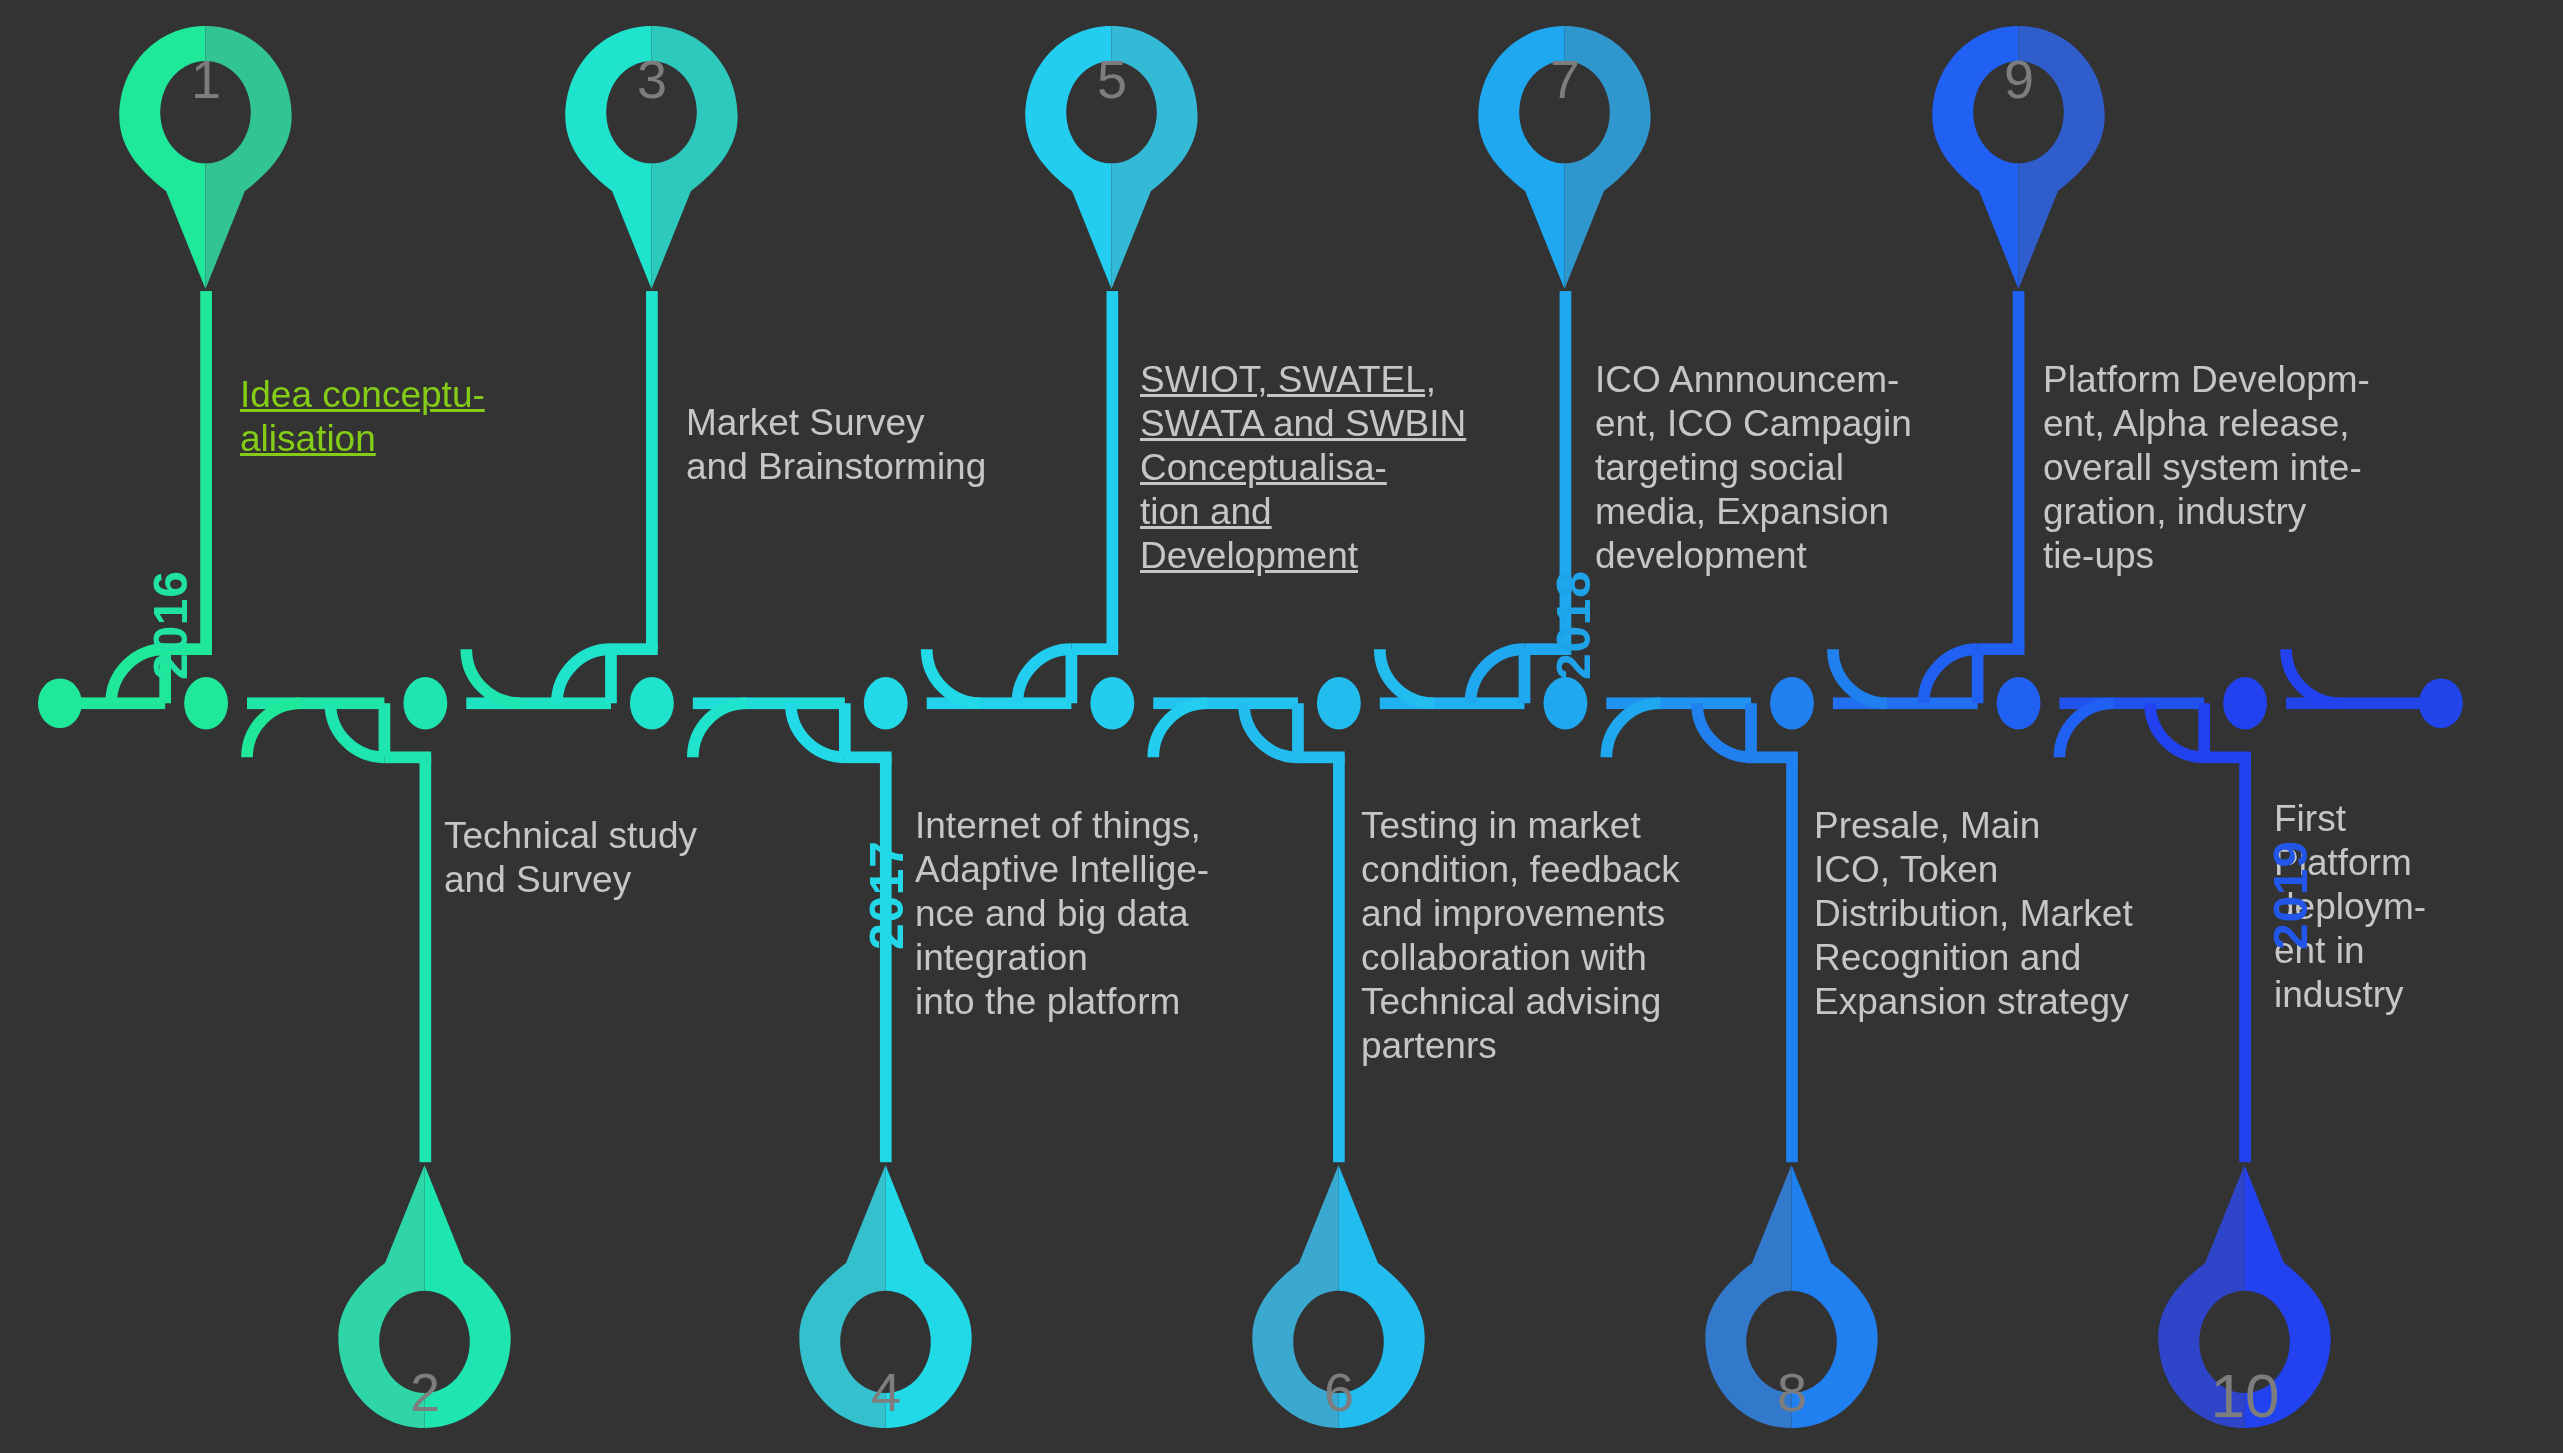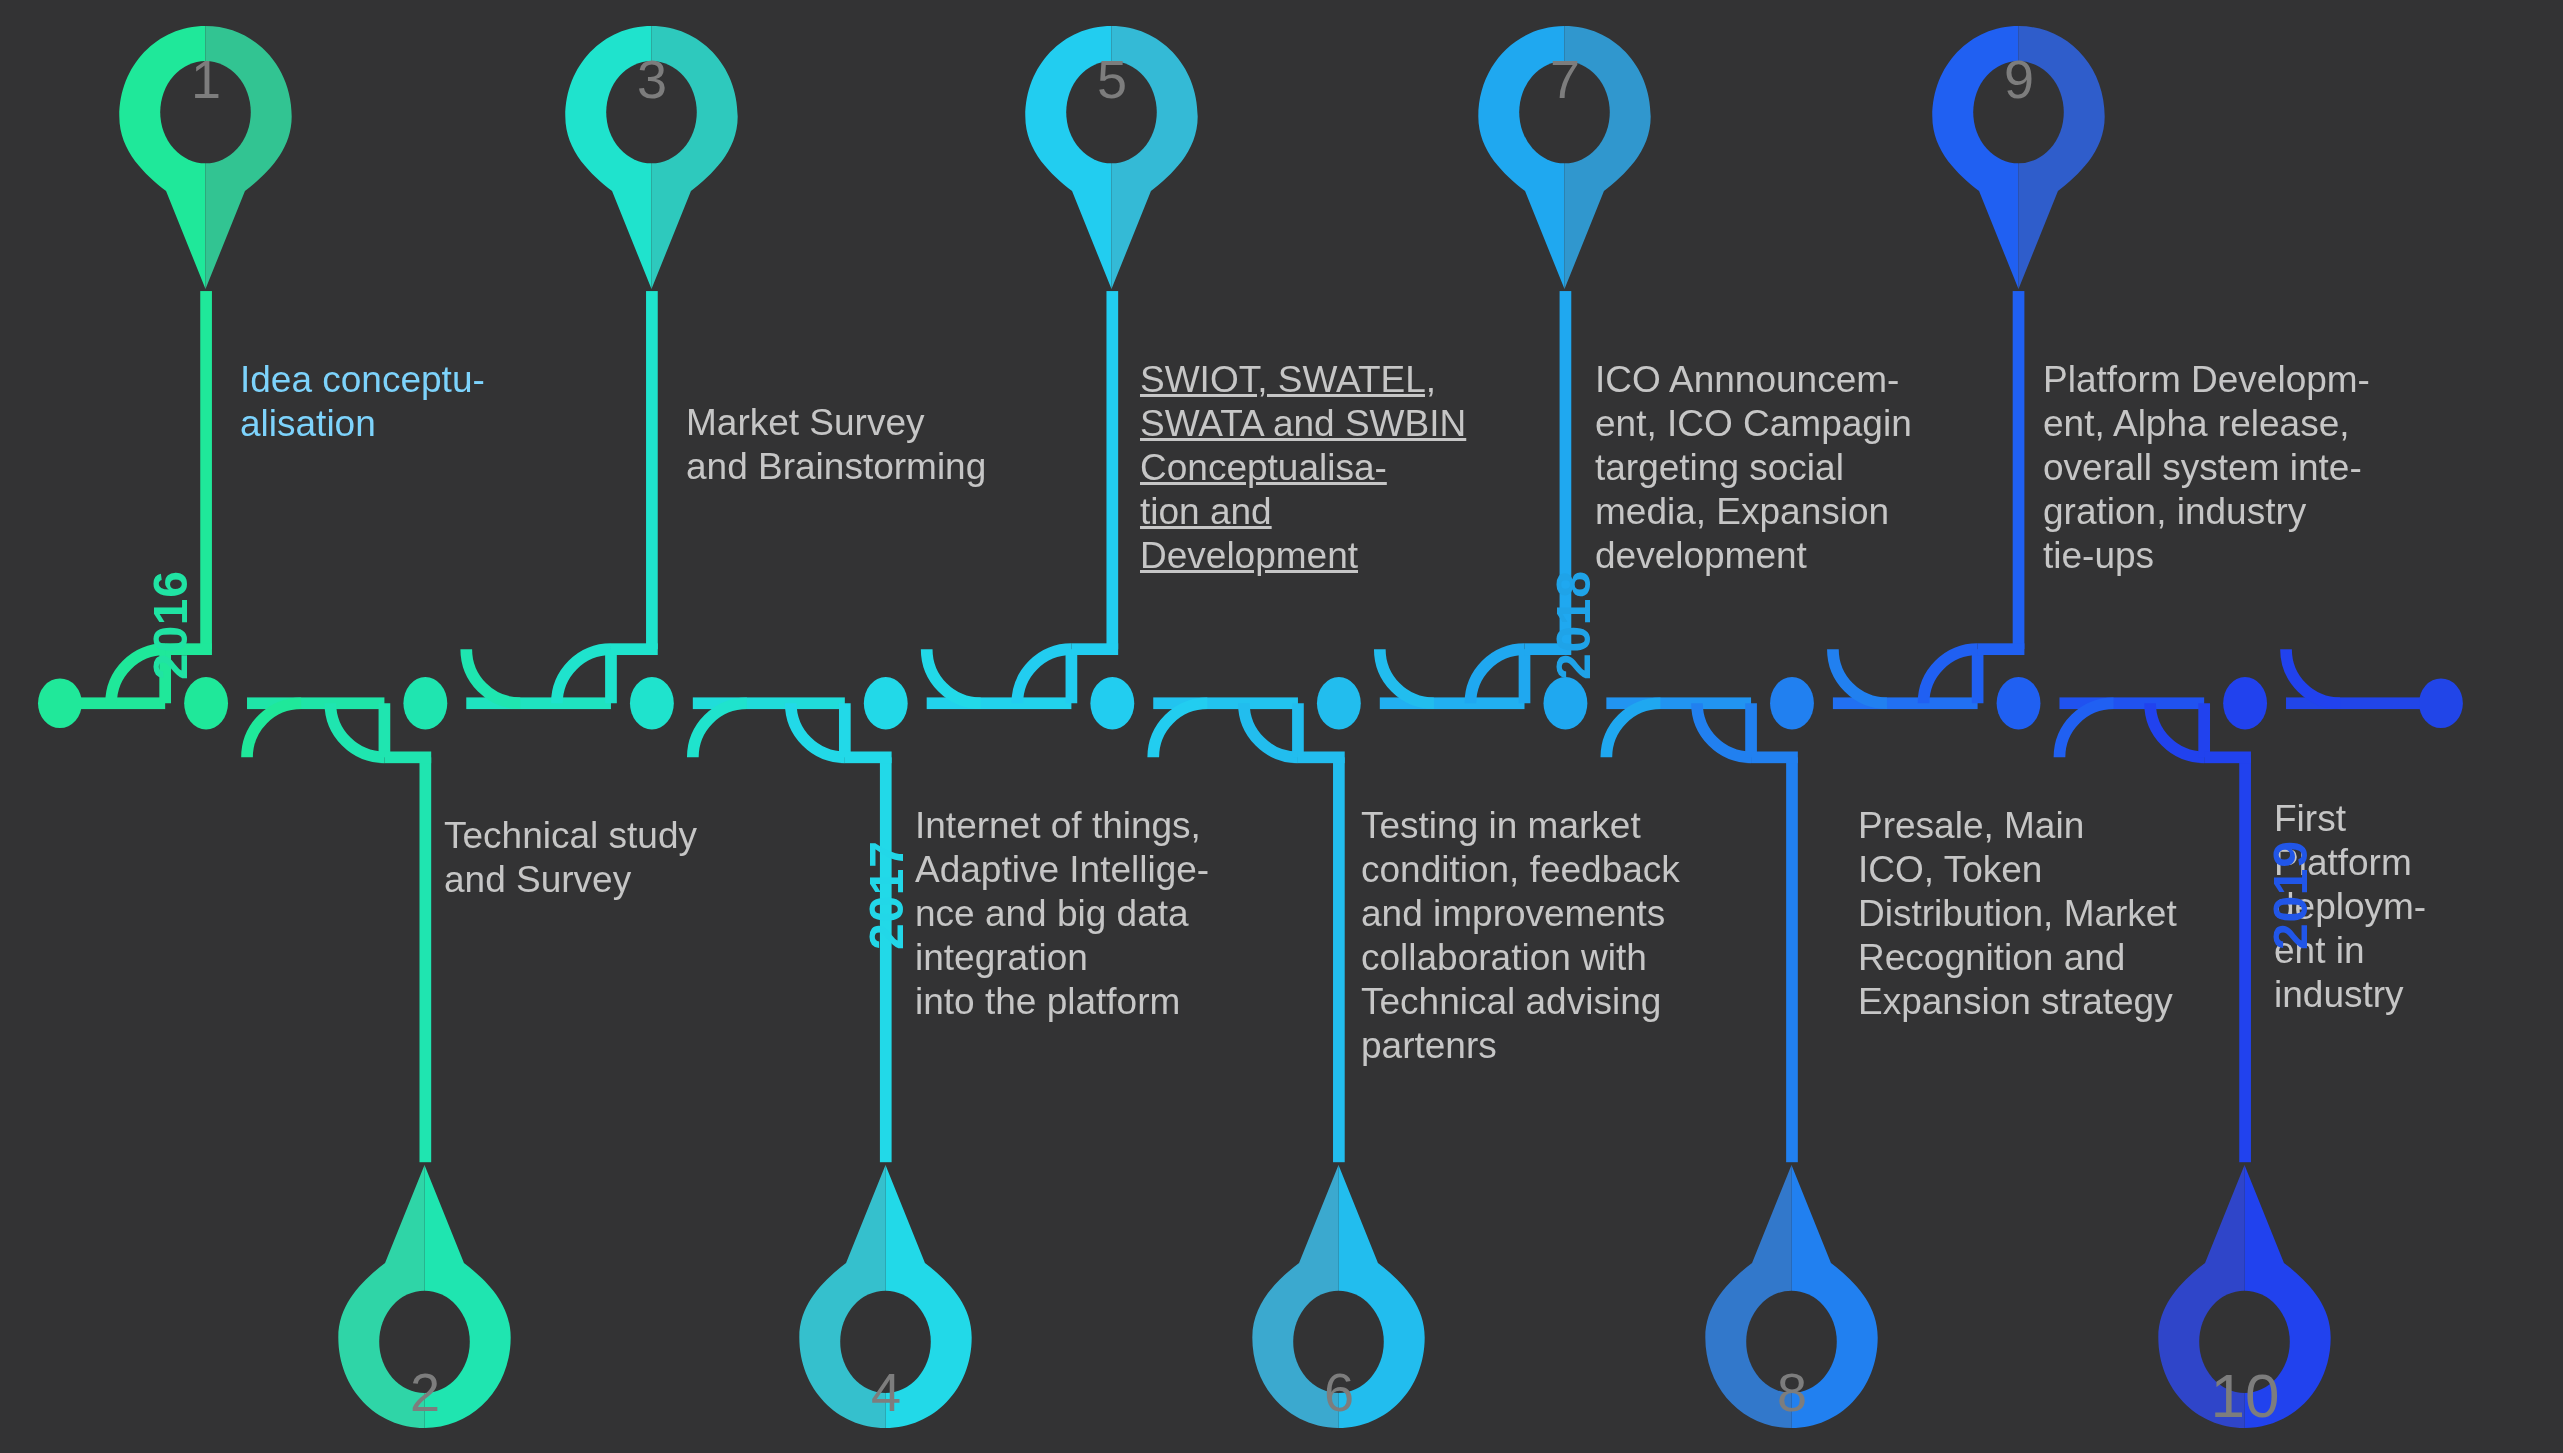--- a/index.html
+++ b/index.html
@@ -205,21 +205,21 @@
       <div class="pin pin-bot" style="left: 2245px; top: 1162px;">
     <svg width="187" height="269" viewBox="0 0 256 368">
       <path d="M128 4 L 74 138 C 46 160 10 192 10 240 C 10 310 62 364 128 364 Z" fill="#2f45c9"></path>
       <path d="M128 4 L 182 138 C 210 160 246 192 246 240 C 246 310 194 364 128 364 Z" fill="#2142ee"></path>
       <ellipse cx="128" cy="246" rx="62" ry="70" fill="#333334"></ellipse>
     </svg>
         <div class="pin-num" style="font-size: 62px;">10</div>
       </div>
     </div>
   <div id="text-layer">
-      <div class="desc" style="left: 240px; top: 358px; color: #7dd3fc;">Idea conceptu-
+      <div class="desc" style="left: 240px; top: 373px; color: #84cc16; text-decoration: underline;">Idea conceptu-
 alisation</div>
       <div class="desc" style="left: 444px; top: 814px; color: rgb(198, 198, 198);">Technical study
 and Survey</div>
       <div class="desc" style="left: 686px; top: 364px; color: rgb(198, 198, 198); margin-top: 37px;">Market Survey
 and Brainstorming</div>
       <div class="desc" style="left: 915px; top: 804px; color: rgb(198, 198, 198);">Internet of things,
 Adaptive Intellige-
 nce and big data
 integration
 into the platform</div>
@@ -232,21 +232,21 @@
 condition, feedback
 and improvements
 collaboration with
 Technical advising
 partenrs</div>
       <div class="desc" style="left: 1595px; top: 358px; color: rgb(198, 198, 198);">ICO Annnouncem-
 ent, ICO Campagin
 targeting social
 media, Expansion
 development</div>
-      <div class="desc" style="left: 1814px; top: 804px; color: rgb(198, 198, 198); margin-left: 44px;">Presale, Main
+      <div class="desc" style="left: 1814px; top: 804px; color: rgb(198, 198, 198);">Presale, Main
 ICO, Token
 Distribution, Market
 Recognition and
 Expansion strategy</div>
       <div class="desc" style="left: 2043px; top: 358px; color: rgb(198, 198, 198);">Platform Developm-
 ent, Alpha release,
 overall system inte-
 gration, industry
 tie-ups</div>
       <div class="desc" style="left: 2274px; top: 797px; color: rgb(198, 198, 198);">First

